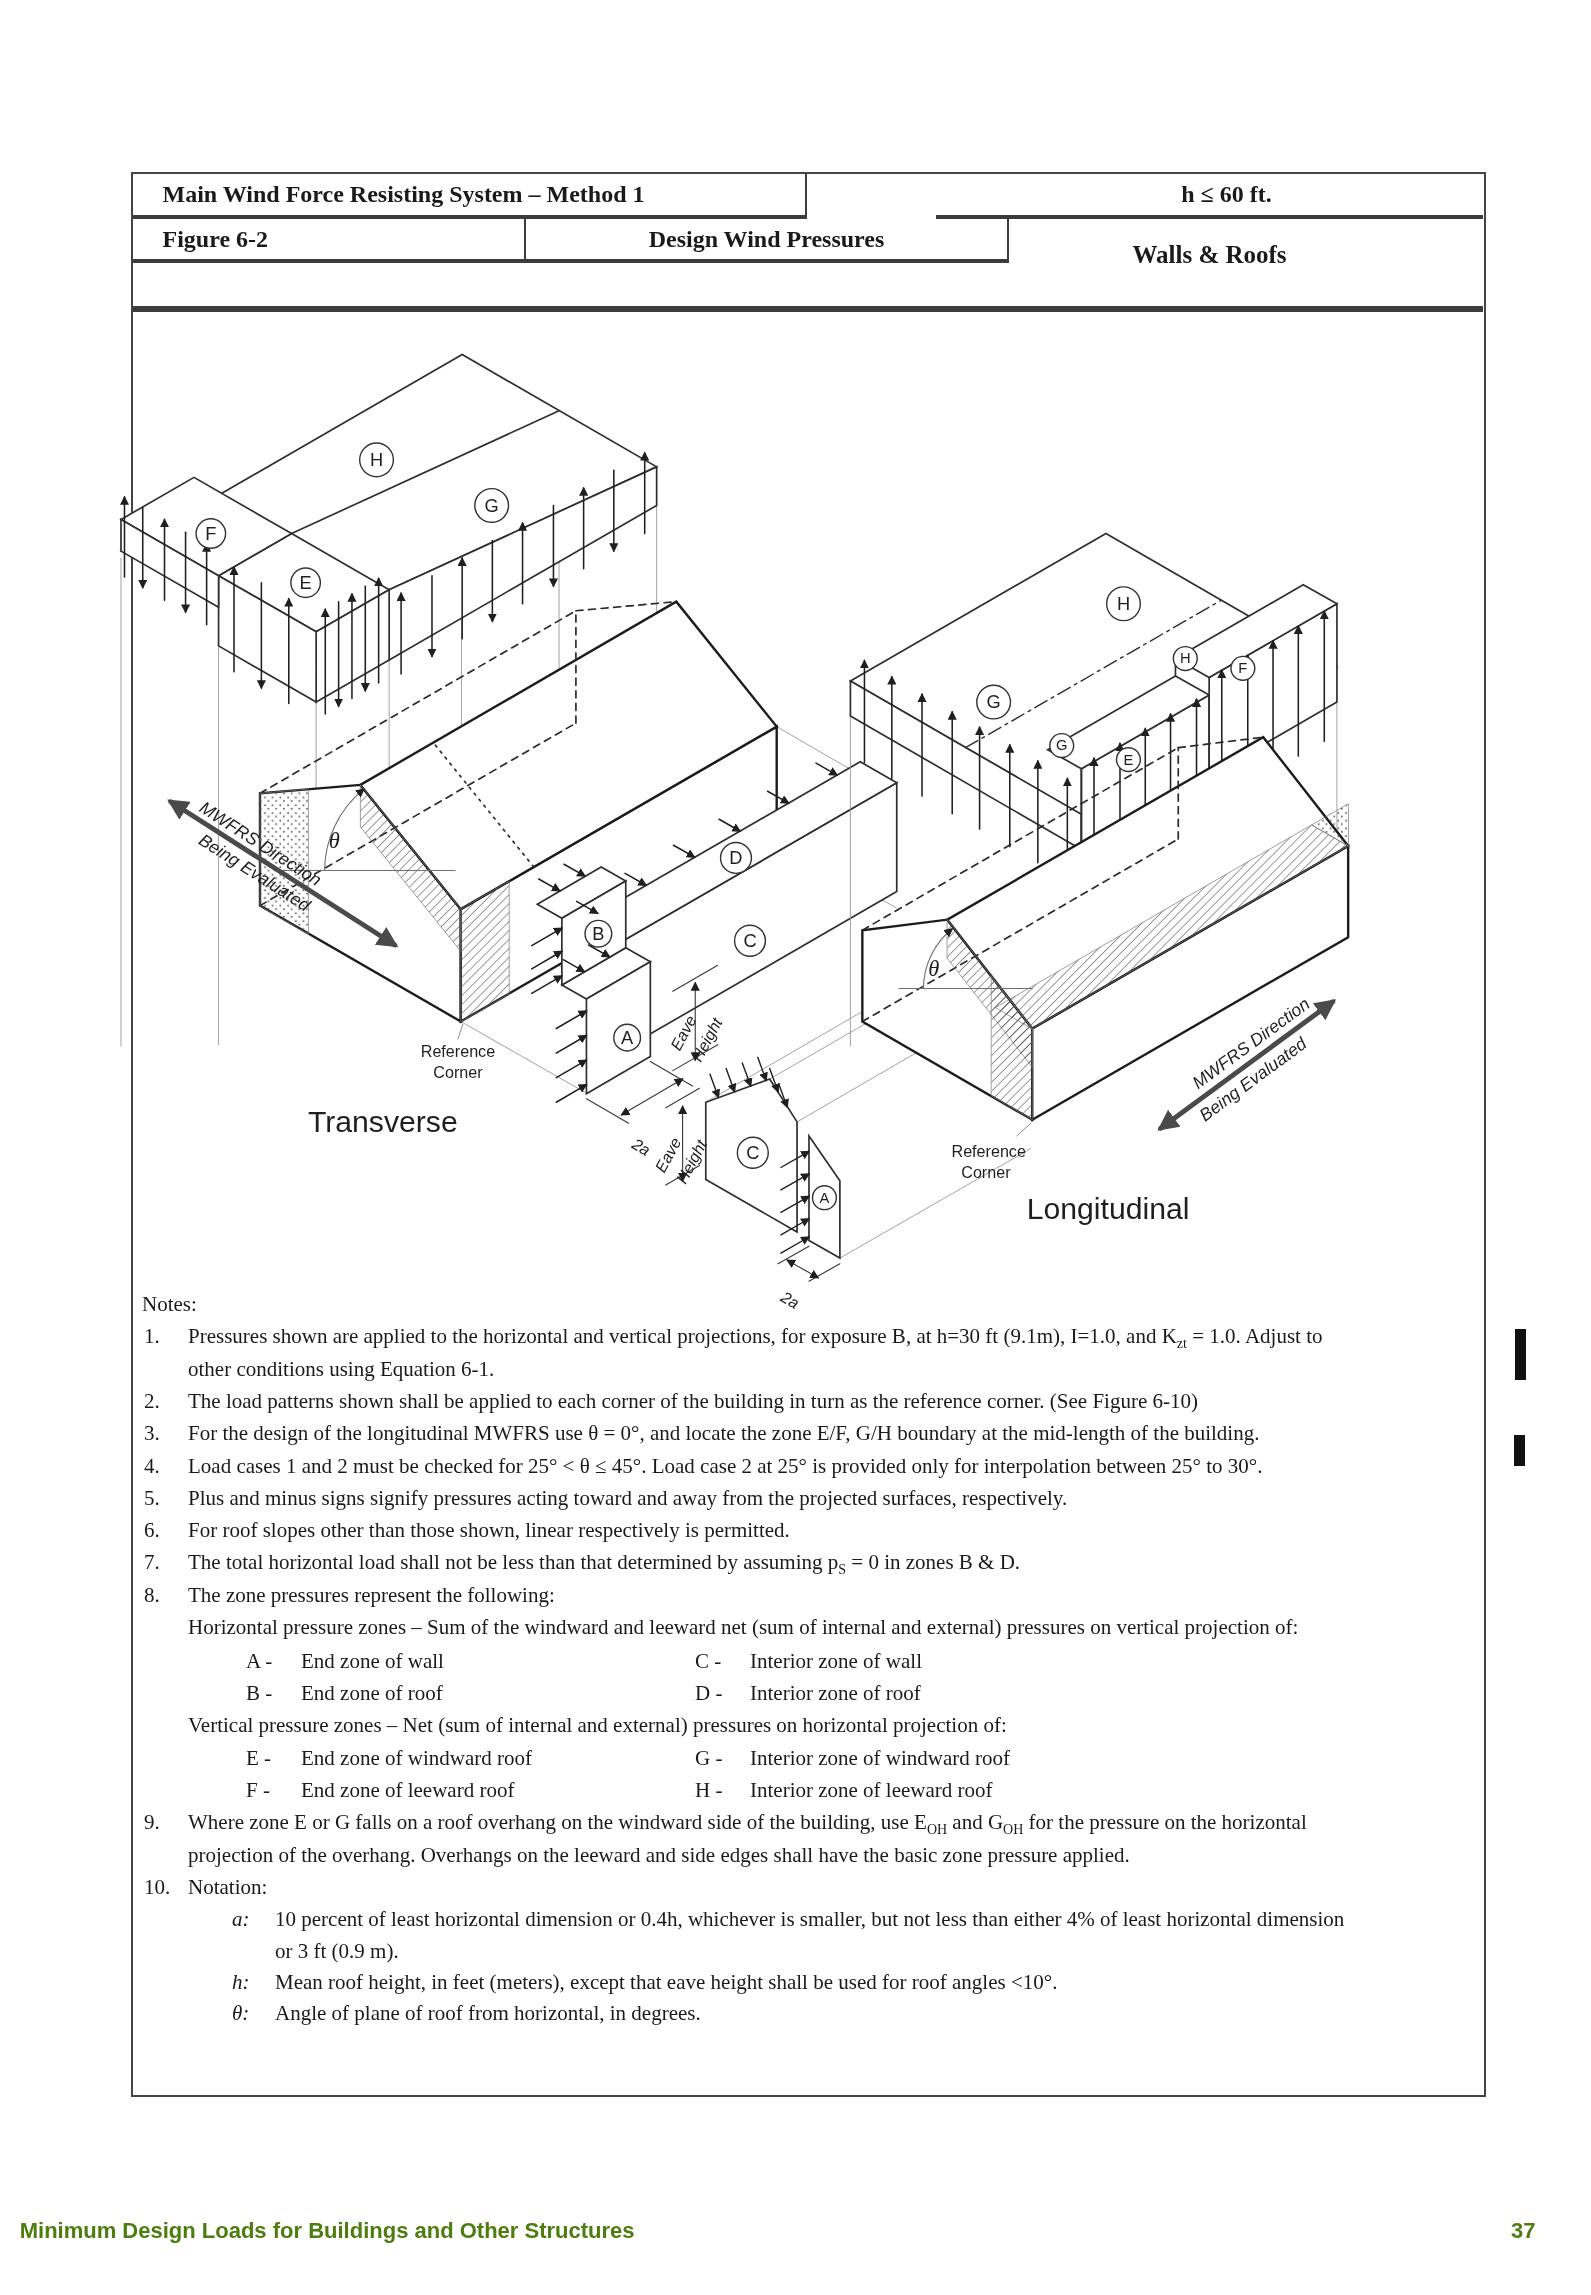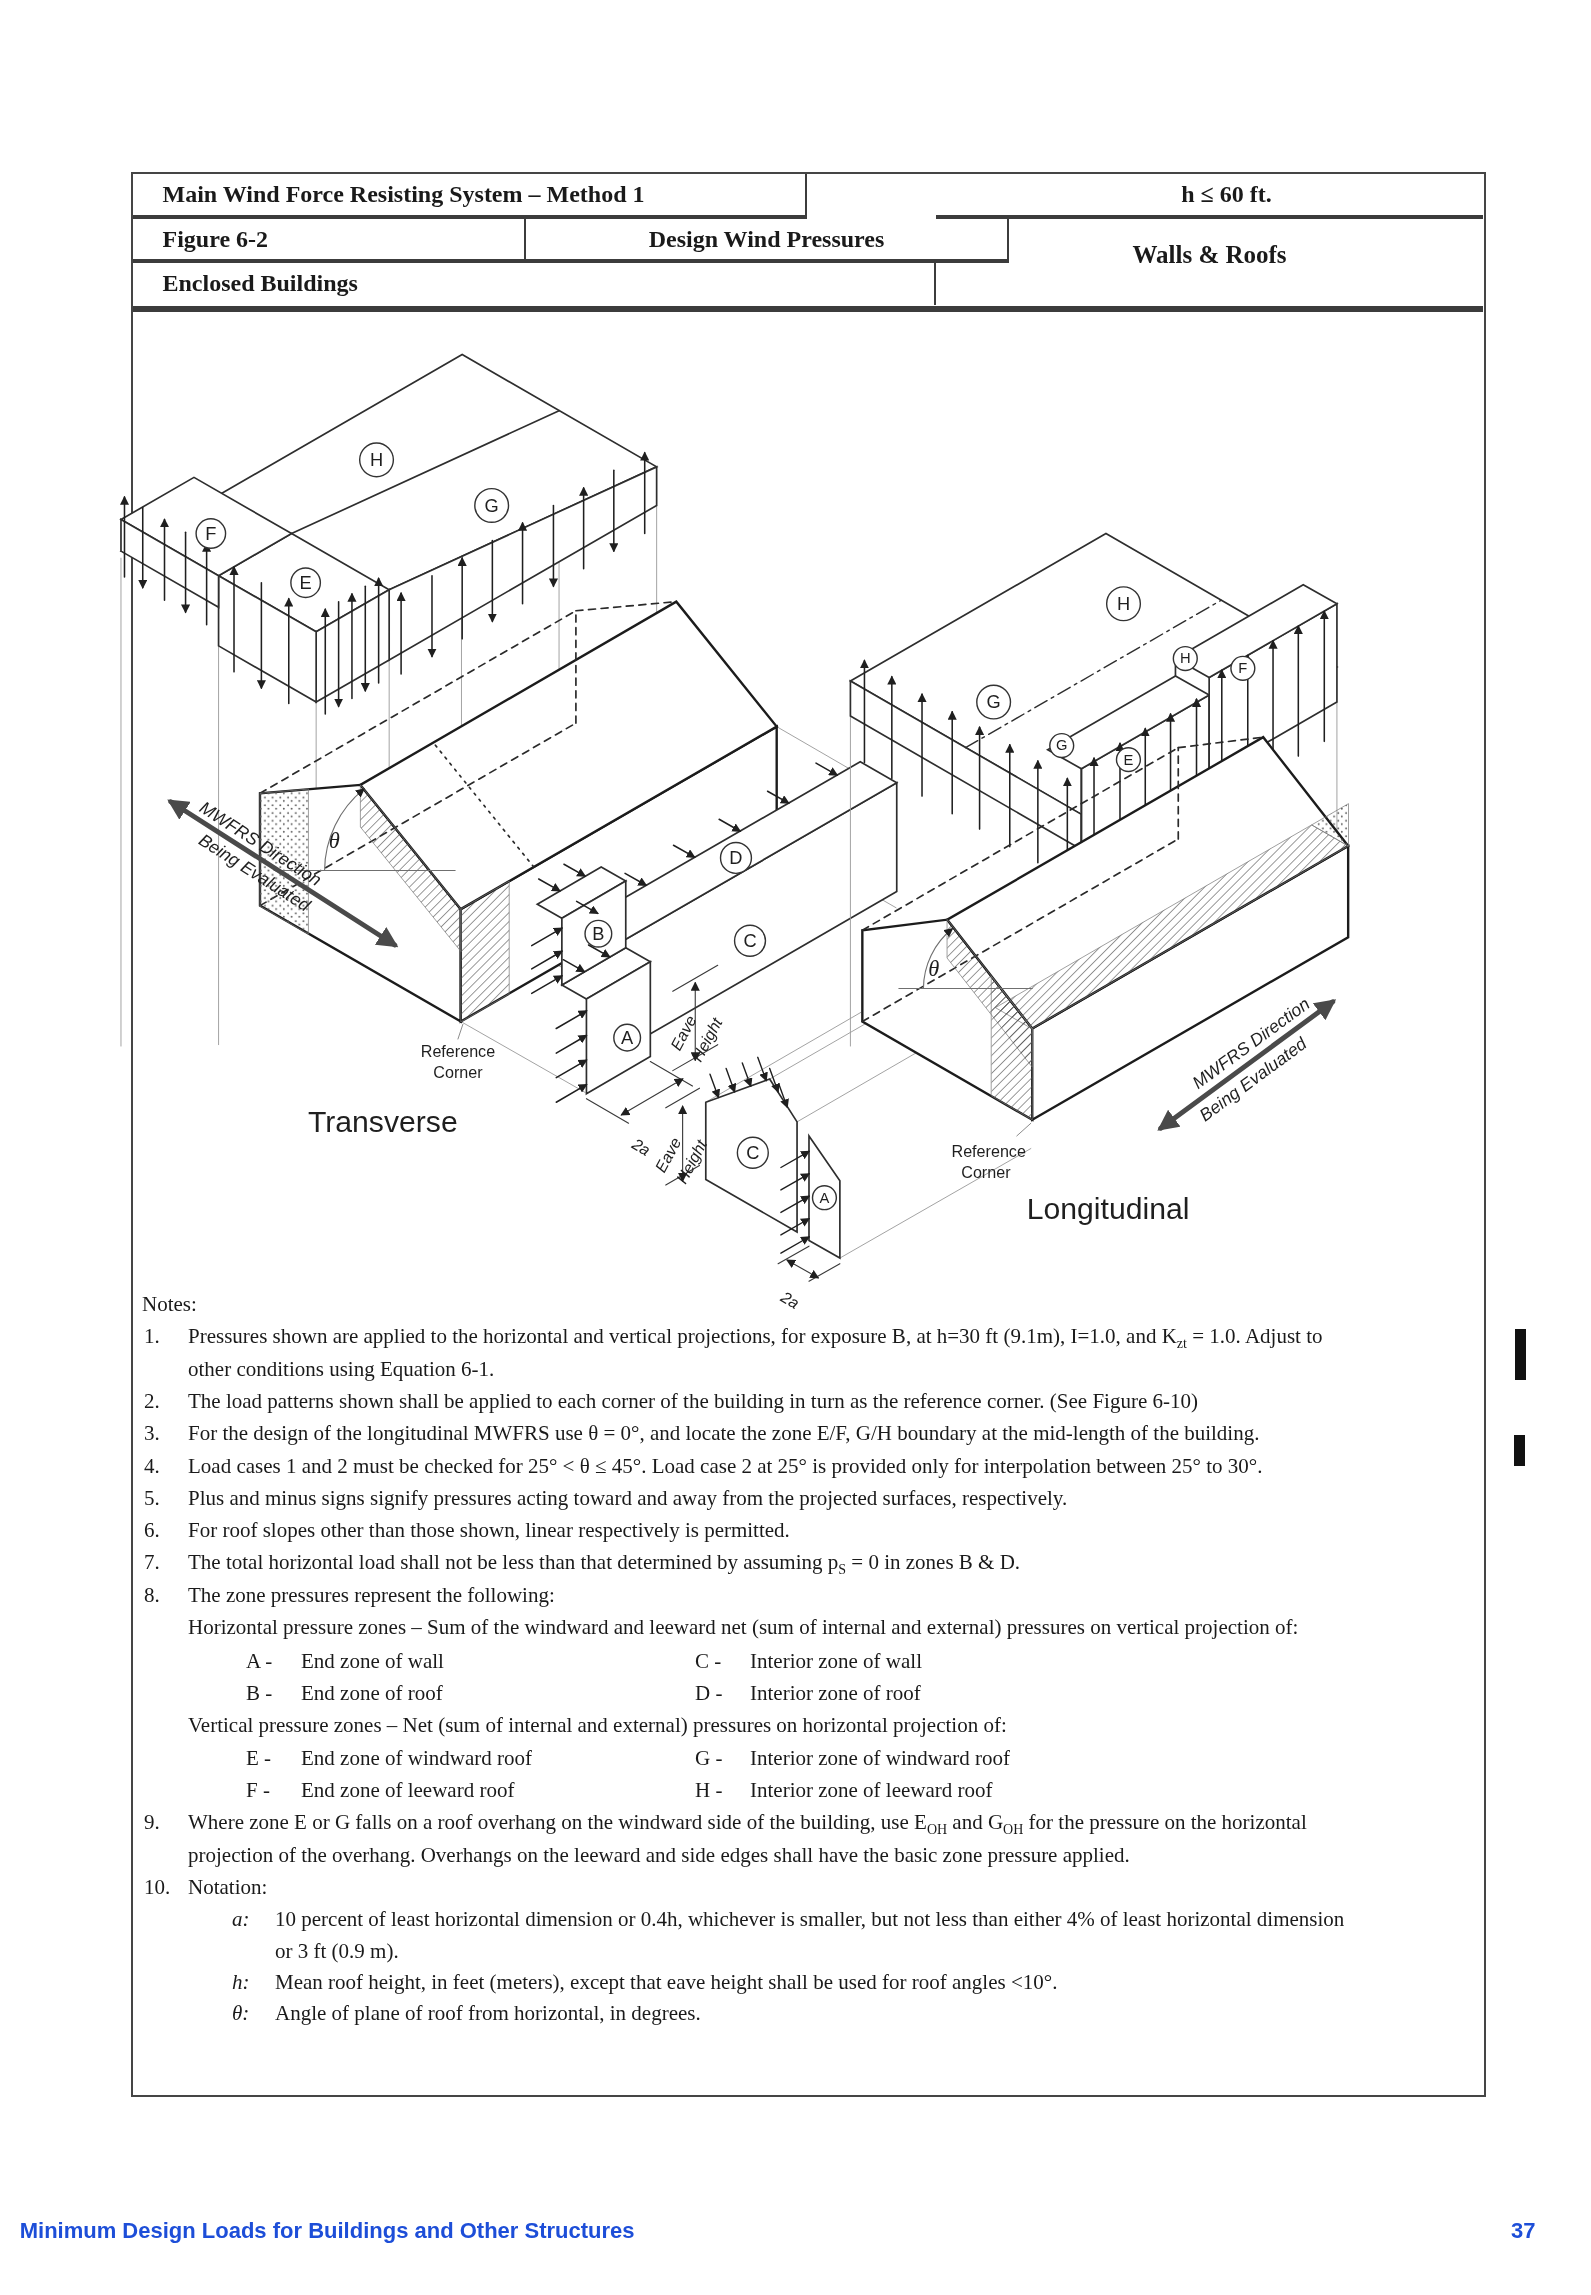--- a/index.html
+++ b/index.html
@@ -14,21 +14,21 @@
   .c-a{left:0;top:0;width:674px;height:45px;border-right:2.8px solid #3c3c3c;border-bottom:4.9px solid #3c3c3c;}
   .c-b{left:803px;top:0;width:547px;height:45px;border-bottom:4.9px solid #3c3c3c;padding-left:34px;}
   .c-c{left:0;top:45px;width:393px;height:44px;border-right:2.8px solid #3c3c3c;border-bottom:4.9px solid #3c3c3c;}
   .c-d{left:393px;top:45px;width:483px;height:44px;border-right:2.8px solid #3c3c3c;border-bottom:4.9px solid #3c3c3c;}
   .c-e{left:803px;top:45px;width:547px;height:72px;font-size:25px;}
   .c-f{left:0;top:88px;width:803px;height:43px;border-right:2.8px solid #3c3c3c;}
   .note{position:absolute;font-size:21px;white-space:nowrap;}
   .nnum{position:absolute;font-size:21px;}
   sub{font-size:14px;}
   .ital{font-style:italic;}
-  .footer{position:absolute;font-family:"Liberation Sans",sans-serif;font-weight:bold;font-size:22px;color:#1d4ed8;}
+  .footer{position:absolute;font-family:"Liberation Sans",sans-serif;font-weight:bold;font-size:22px;color:#4d7c0f;}
   .revbar{position:absolute;background:#111;}
   svg text{font-family:"Liberation Sans",sans-serif;fill:#1f1f1f;}
   .lblbig{font-size:26px;}
   .lblsm{font-size:21px;}
   .figtitle{font-size:43px;}
   .refc{font-size:23px;}
   .dirtxt{font-size:25px;font-style:italic;}
   .dimtxt{font-size:23px;font-style:italic;}
   .theta{font-size:32px;font-style:italic;font-family:"Liberation Serif",serif;}
 </style>
@@ -46,23 +46,20 @@
           <span>h ≤ 60 ft.</span>
         </div>
       <div class="cell pad c-c">
           <span>Figure 6-2</span>
         </div>
       <div class="cell ctr c-d">
           <span>Design Wind Pressures</span>
         </div>
       <div class="cell ctr c-e">
           <span>Walls &amp; Roofs</span>
-        </div>
-      <div class="cell pad c-f">
-          <span>Enclosed Buildings</span>
         </div>
     </div>
   </div>
 
   <svg style="position:absolute;left:0;top:0;" width="1592" height="2295" viewBox="0 0 2267 3269">
     <defs>
       <marker id="ah" viewBox="0 0 10 10" refX="8.5" refY="5" markerWidth="13" markerHeight="13" markerUnits="userSpaceOnUse" orient="auto-start-reverse">
           <path d="M0,0 L10,5 L0,10 Z" fill="#1f1f1f"></path>
         </marker>
       <marker id="ahBig" viewBox="0 0 10 10" refX="8" refY="5" markerWidth="30" markerHeight="30" markerUnits="userSpaceOnUse" orient="auto-start-reverse">

